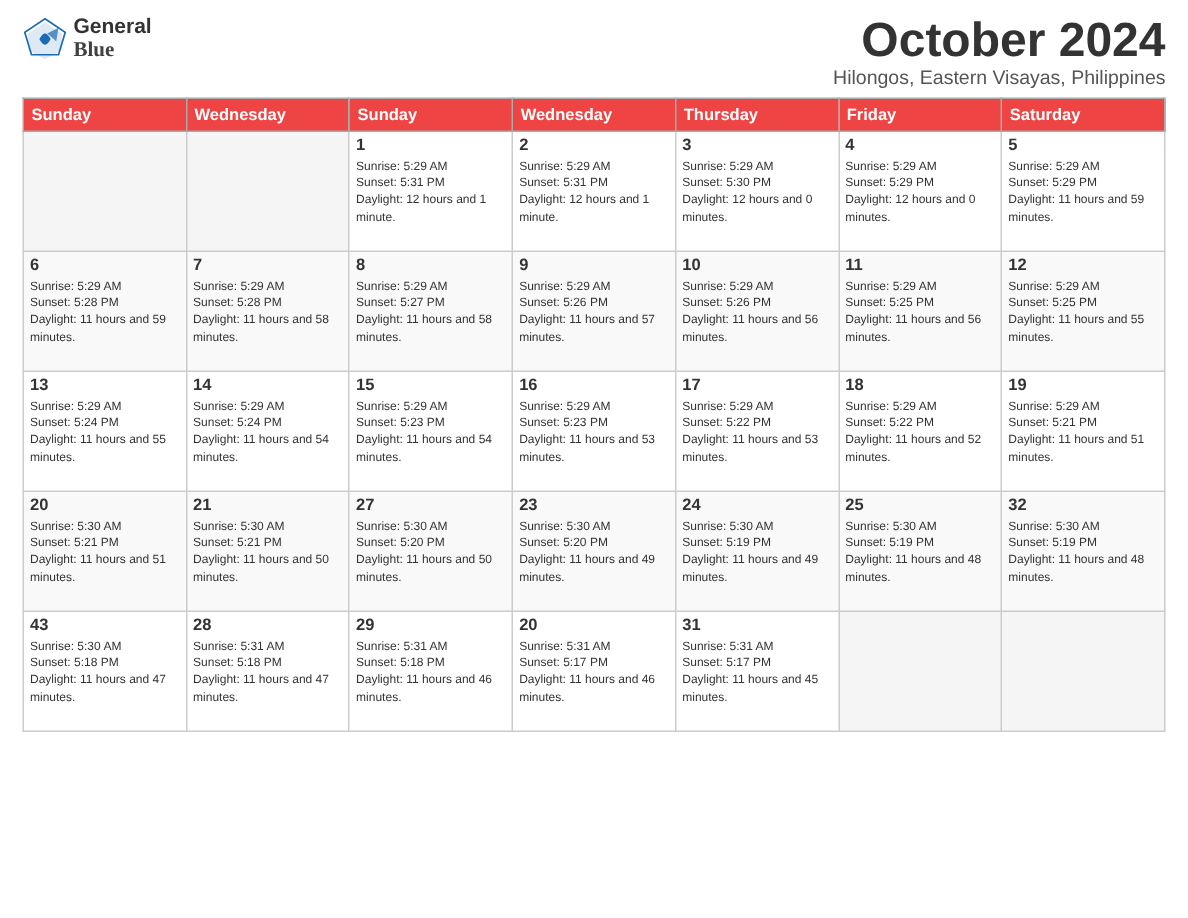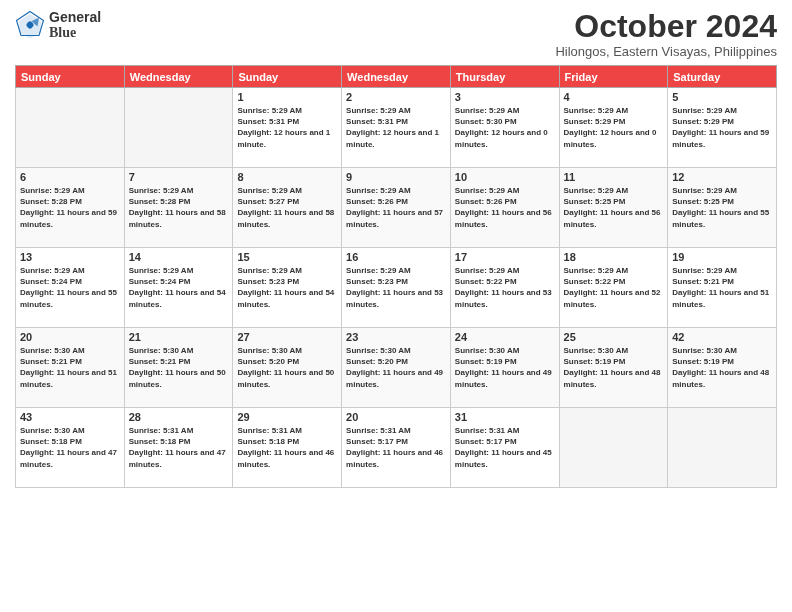--- a/index.html
+++ b/index.html
@@ -93,21 +93,20 @@
       font-size: 11px;
       font-weight: bold;
       color: #333;
       display: block;
       margin-bottom: 2px;
     }
     .day-info {
       font-size: 8px;
       color: #333;
       line-height: 1.4;
-      font-weight: bold;
     }
   </style>
 </head>
 <body>
 
 <div class="page">
   <div class="header">
     <div class="logo">
       <svg class="logo-icon" viewBox="0 0 40 40">
         <polygon points="20,5 35,15 35,30 20,38 5,30 5,15" fill="#1a6bb5" opacity="0.15"></polygon>
@@ -242,21 +241,21 @@
           </td>
           <td>
             <span class="day-number">24</span>
             <div class="day-info">Sunrise: 5:30 AM<br>Sunset: 5:19 PM<br>Daylight: 11 hours and 49 minutes.</div>
           </td>
           <td>
             <span class="day-number">25</span>
             <div class="day-info">Sunrise: 5:30 AM<br>Sunset: 5:19 PM<br>Daylight: 11 hours and 48 minutes.</div>
           </td>
           <td>
-            <span class="day-number">42</span>
+            <span class="day-number">32</span>
             <div class="day-info">Sunrise: 5:30 AM<br>Sunset: 5:19 PM<br>Daylight: 11 hours and 48 minutes.</div>
           </td>
         </tr>
         <tr>
           <td>
             <span class="day-number">43</span>
             <div class="day-info">Sunrise: 5:30 AM<br>Sunset: 5:18 PM<br>Daylight: 11 hours and 47 minutes.</div>
           </td>
           <td>
             <span class="day-number">28</span>

